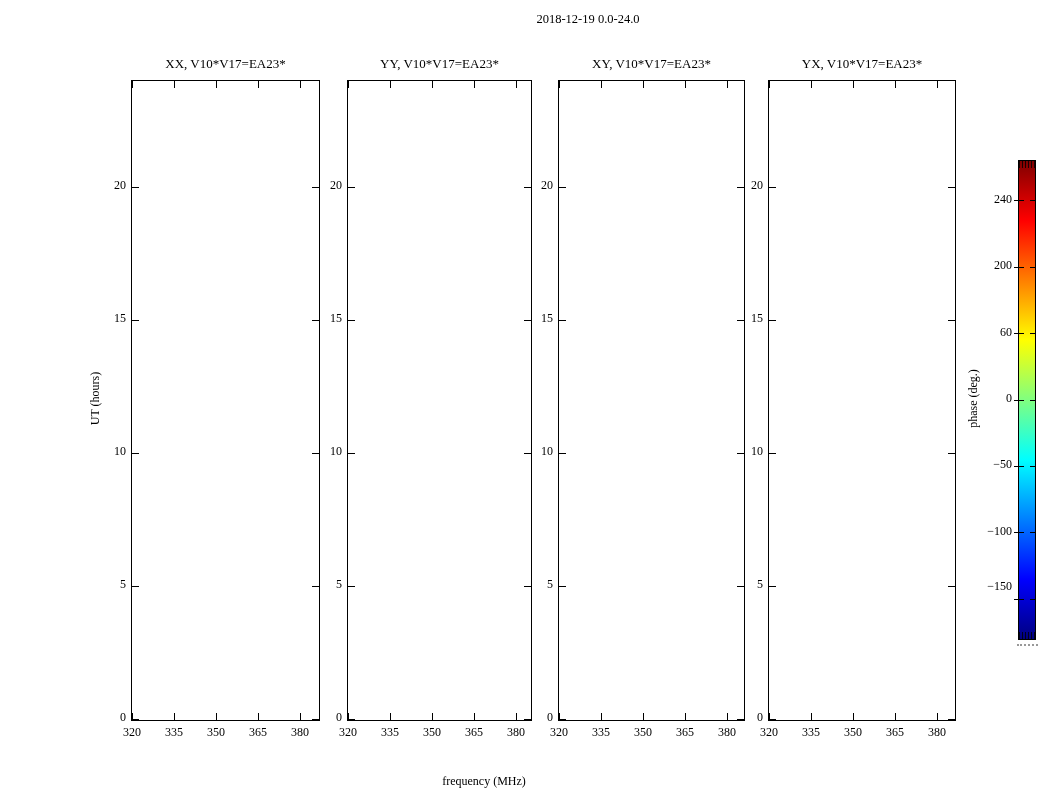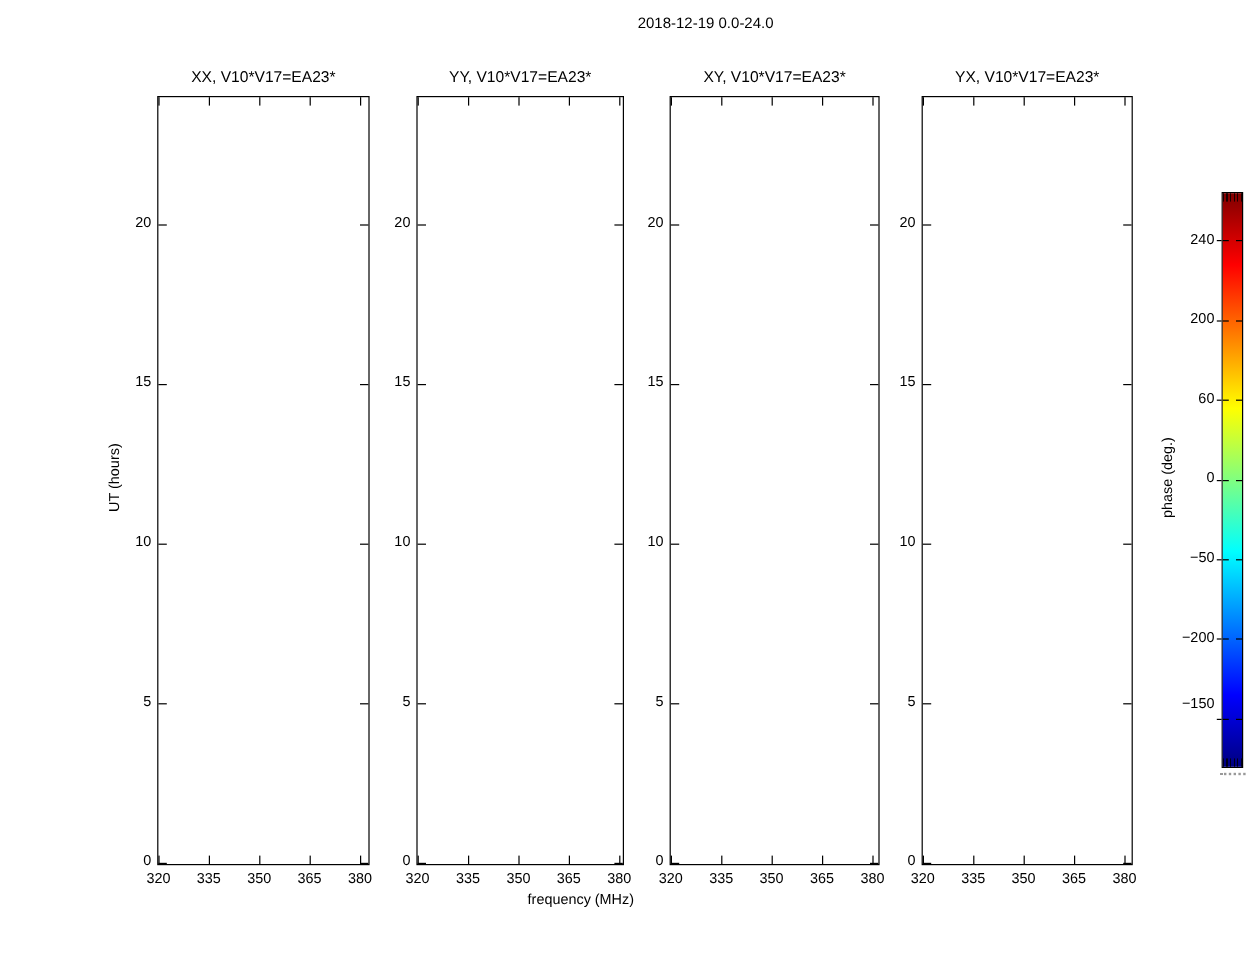--- a/index.html
+++ b/index.html
@@ -1,31 +1,31 @@
 <!DOCTYPE html>
 <html><head>
 <meta charset="utf-8">
 <style>
   html,body{margin:0;padding:0;background:#fff;}
   .figure{
     position:relative;width:1050px;height:800px;background:#ffffff;
-    font-family:Liberation Sans, sans-serif;color:#000;overflow:hidden;
+    font-family:Liberation Serif, serif;color:#000;overflow:hidden;
   }
   .suptitle{position:absolute;top:12px;left:438px;width:300px;text-align:center;font-size:12.5px;white-space:nowrap;}
-  .subplot{position:absolute;top:55px;height:710px;}
+  .subplot{position:absolute;top:55px;height:710px;padding-left:12px;}
   .sp-title{position:absolute;top:1px;left:-20px;right:-20px;text-align:center;font-size:13px;white-space:nowrap;}
   .frame{position:absolute;left:0;right:0;top:25px;border:1px solid #000;background:#fff;box-sizing:content-box;}
   .tick{position:absolute;background:#000;}
   .tick.xt{top:0;width:1px;height:7px;}
   .tick.xb{bottom:0;width:1px;height:7px;}
   .tick.yl{left:0;height:1px;width:7px;}
   .tick.yr{right:0;height:1px;width:7px;}
   .xlab{position:absolute;width:40px;text-align:center;font-size:12px;line-height:14px;}
   .ylab{position:absolute;width:40px;text-align:right;font-size:12px;line-height:14px;}
-  .xlabel{position:absolute;top:742px;left:384px;width:200px;text-align:center;font-size:12px;}
+  .xlabel{position:absolute;top:774px;left:384px;width:200px;text-align:center;font-size:12px;}
   .ylabel{position:absolute;top:391px;left:55px;width:80px;text-align:center;font-size:12px;transform:rotate(-90deg);white-space:nowrap;}
   .cbar{position:absolute;left:1018px;top:160px;width:16px;height:478px;border:1px solid #000;}
   .cbar-grad{position:absolute;left:0;top:0;right:0;bottom:0;}
   .cbar-hatch{position:absolute;left:0;right:0;height:7px;background:repeating-linear-gradient(to right,rgba(0,0,0,.8) 0 1px,transparent 1px 3px);}
   .cbar-hatch.top{top:0;}
   .cbar-hatch.bot{bottom:0;}
   .cb-tick{position:absolute;height:1px;background:#000;}
   .cb-tick.l{left:0;width:5px;}
   .cb-tick.r{right:0;width:5px;}
   .cb-tick.o{left:-5px;width:4px;}
@@ -211,15 +211,15 @@
       <div class="cb-tick o" style="top: 437.667px;"></div>
     </div>
   <div class="cbar-label">phase (deg.)</div>
   <div class="cbar-dots"></div>
 
 <div class="cb-ticklbl" style="top: 191.833px;">240</div>
     <div class="cb-ticklbl" style="top: 258.222px;">200</div>
     <div class="cb-ticklbl" style="top: 324.611px;">60</div>
     <div class="cb-ticklbl" style="top: 391px;">0</div>
     <div class="cb-ticklbl" style="top: 457.389px;">−50</div>
-    <div class="cb-ticklbl" style="top: 523.778px;">−200</div>
+    <div class="cb-ticklbl" style="top: 523.778px;">−100</div>
     <div class="cb-ticklbl" style="top: 579px;">−150</div>
   </div>
 
 </body></html>

